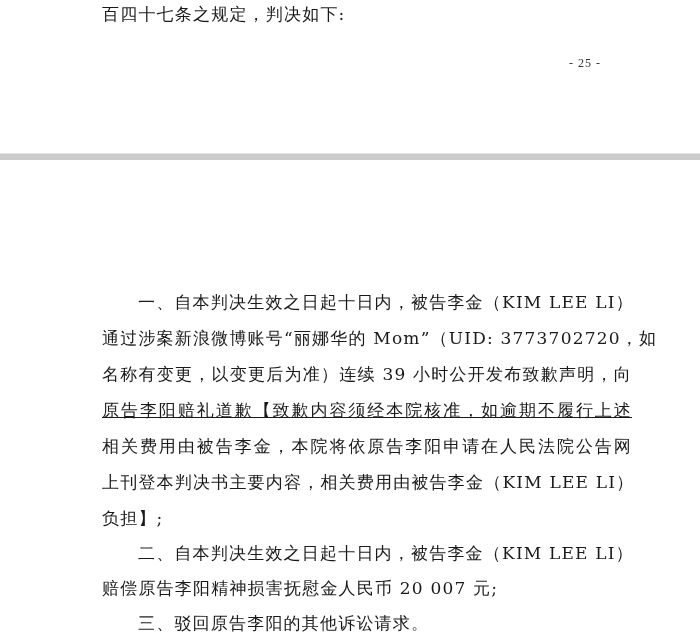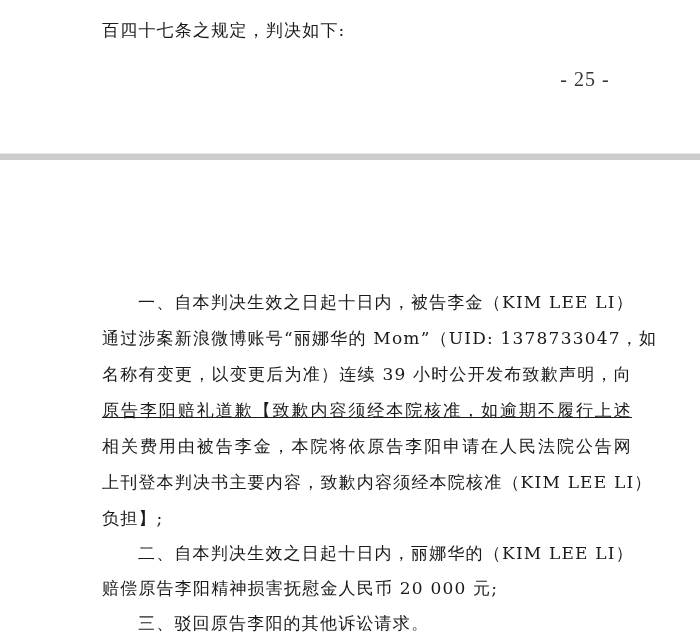--- a/index.html
+++ b/index.html
@@ -14,21 +14,20 @@
     overflow: hidden;
     font-family: "DejaVu Serif", "Liberation Serif", serif;
     color: #1a1a1a;
   }
   .page-top {
     position: absolute;
     left: 0; top: 0;
     width: 700px;
     height: 112px;
     background: #ffffff;
-    margin-top: 16px;
   }
   .page-bottom {
     position: absolute;
     left: 0; top: 160px;
     width: 700px;
     height: 472px;
     background: #ffffff;
   }
   .page-gap {
     position: absolute;
@@ -57,49 +56,49 @@
     left: 138px;
     width: 494px;
   }
   .page-number {
     position: absolute;
     left: 555px;
     top: 50px;
     width: 60px;
     text-align: center;
     font-family: "Liberation Serif", serif;
-    font-size: 20px;
+    font-size: 12px;
     line-height: 26px;
     color: #333333;
     letter-spacing: 1px;
   }
 </style>
 </head>
 <body>
 
 <div class="page-top">
   <div class="text-line" style="top:-4px;">百四十七条之规定，判决如下:</div>
   <div class="page-number">- 25 -</div>
 </div>
 
 <div class="page-gap"></div>
 
 <div class="page-bottom">
 
   <div>
     <div class="text-line indent justify" style="top:124px;">一、自本判决生效之日起十日内，被告李金（KIM LEE LI）</div>
-    <div class="text-line justify" style="top:160px;">通过涉案新浪微博账号“丽娜华的 Mom”（UID: 1378733047，如</div>
+    <div class="text-line justify" style="top:160px;">通过涉案新浪微博账号“丽娜华的 Mom”（UID: 3773702720，如</div>
     <div class="text-line justify" style="top:196px;">名称有变更，以变更后为准）连续 39 小时公开发布致歉声明，向</div>
     <div class="text-line justify" style="top:232px;text-decoration:underline;">原告李阳赔礼道歉【致歉内容须经本院核准，如逾期不履行上述</div>
     <div class="text-line justify" style="top:268px;">相关费用由被告李金，本院将依原告李阳申请在人民法院公告网</div>
-    <div class="text-line justify" style="top:304px;">上刊登本判决书主要内容，致歉内容须经本院核准（KIM LEE LI）</div>
+    <div class="text-line justify" style="top:304px;">上刊登本判决书主要内容，相关费用由被告李金（KIM LEE LI）</div>
     <div class="text-line" style="top:340px;">负担】;</div>
   </div>
 
   <div>
-    <div class="text-line indent justify" style="top:375px;">二、自本判决生效之日起十日内，丽娜华的（KIM LEE LI）</div>
-    <div class="text-line" style="top:410px;">赔偿原告李阳精神损害抚慰金人民币 20 000 元;</div>
+    <div class="text-line indent justify" style="top:375px;">二、自本判决生效之日起十日内，被告李金（KIM LEE LI）</div>
+    <div class="text-line" style="top:410px;">赔偿原告李阳精神损害抚慰金人民币 20 007 元;</div>
   </div>
 
   <div>
     <div class="text-line indent" style="top:445px;">三、驳回原告李阳的其他诉讼请求。</div>
   </div>
 </div>
 
 </body></html>

